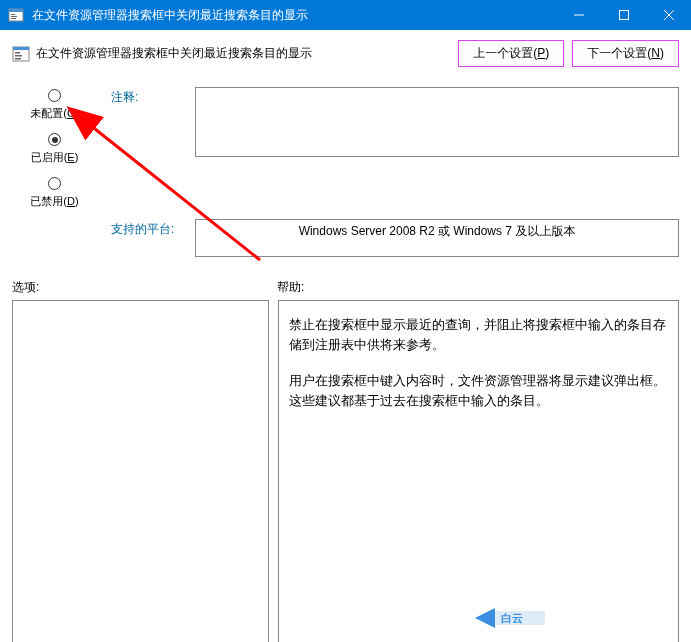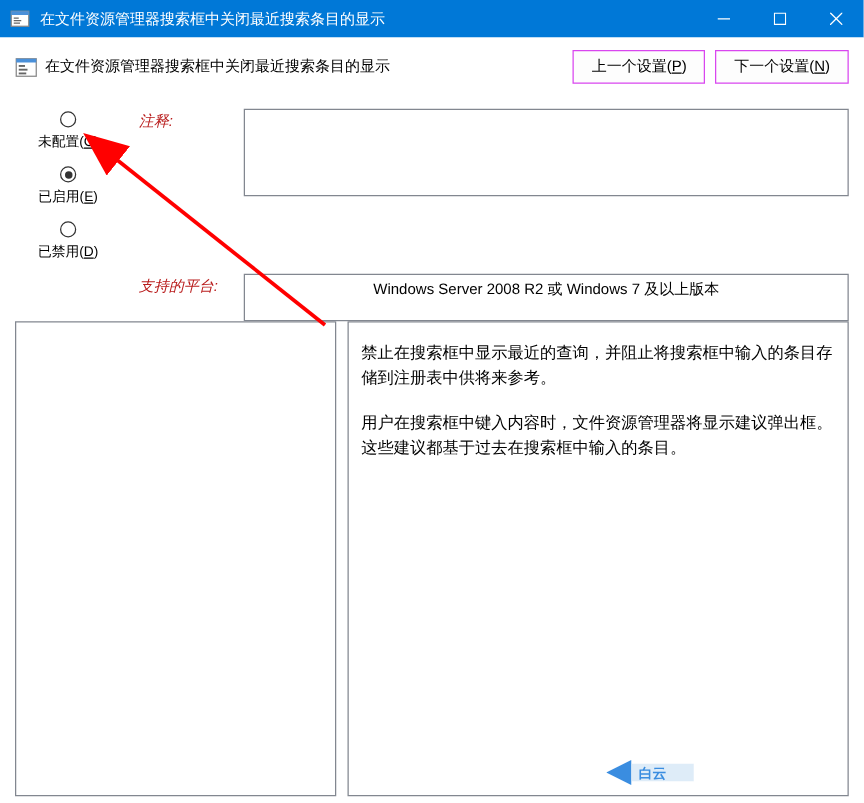--- a/index.html
+++ b/index.html
@@ -111,23 +111,22 @@
       border-radius: 50%;
       background: #333;
     }
     .radio-item u { text-decoration: underline; }
     .mid-col {
       width: 70px;
       flex-shrink: 0;
     }
     .field-label {
       font-size: 12px;
-      color: #b91c1c;
+      color: #0369a1;
       padding-top: 2px;
-      font-style: italic;
     }
     .right-col {
       flex: 1;
     }
     .comment-box {
       width: 100%;
       height: 70px;
       border: 1px solid #828790;
       background: #fff;
       resize: none;
@@ -190,21 +189,21 @@
       top: 60px;
       left: 30px;
       width: 260px;
       height: 220px;
       pointer-events: none;
       z-index: 100;
     }
     .watermark {
       position: absolute;
       bottom: 6px;
-      right: 116px;
+      right: 126px;
       z-index: 50;
     }
   </style>
 </head>
 <body>
 
 <div class="titlebar">
   <span class="titlebar-icon">
     <svg width="16" height="16" viewBox="0 0 16 16">
       <rect x="1" y="2" width="14" height="12" fill="#fff" stroke="#888" stroke-width="1"></rect>
@@ -281,20 +280,24 @@
   <div class="platform-row">
     <div class="left-col"></div>
     <div class="mid-col">
       <div class="field-label">支持的平台:</div>
     </div>
     <div class="platform-box">
       <span>Windows Server 2008 R2 或 Windows 7 及以上版本</span>
     </div>
   </div>
 
+  <div class="section-labels">
+    <div class="section-label-left">选项:</div>
+    <div class="section-label-right">帮助:</div>
+  </div>
 
   <div class="lower-panels">
     <div class="options-panel"></div>
     <div class="help-panel">
       <p>禁止在搜索框中显示最近的查询，并阻止将搜索框中输入的条目存储到注册表中供将来参考。</p>
       <p>用户在搜索框中键入内容时，文件资源管理器将显示建议弹出框。  这些建议都基于过去在搜索框中输入的条目。</p>
     </div>
   </div>
 </div>
 

